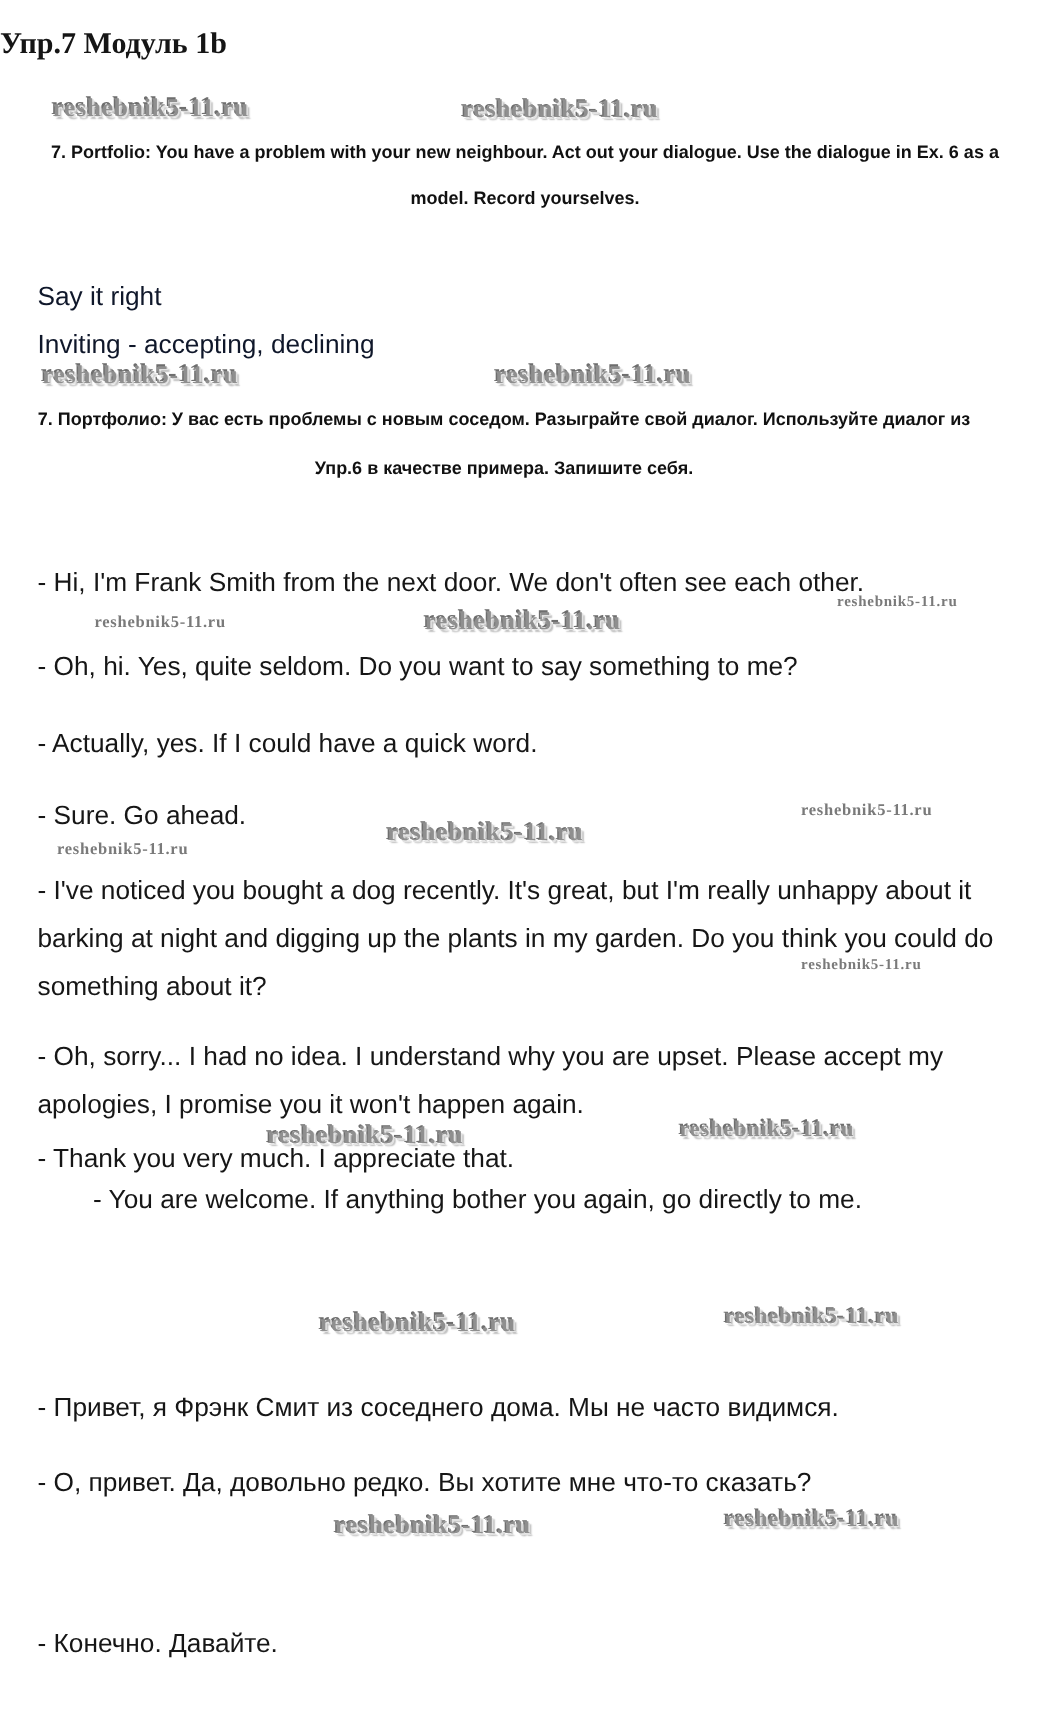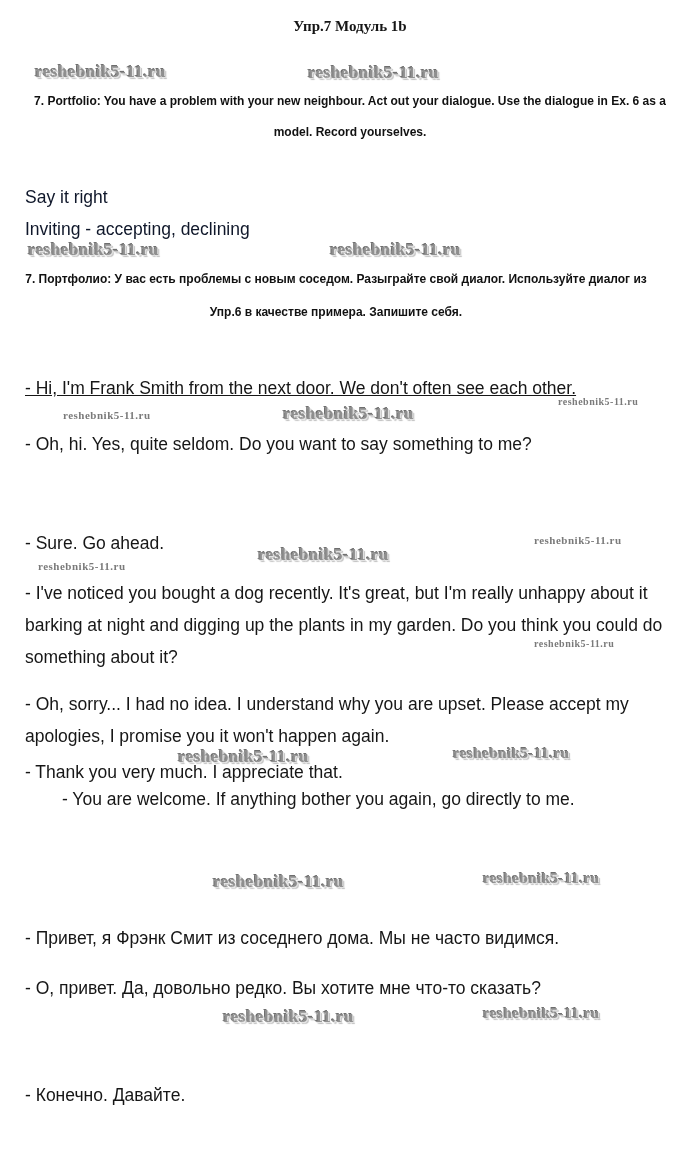--- a/index.html
+++ b/index.html
@@ -13,24 +13,24 @@
     height: 1154px;
     background: #ffffff;
     font-family: "Liberation Sans", sans-serif;
     color: #1b1b1b;
     overflow: hidden;
   }
   .abs { position: absolute; }
 
   .title {
     width: 700px;
-    text-align: center;
+    text-align: left;
     font-family: "Liberation Serif", serif;
     font-weight: bold;
-    font-size: 15px;
+    font-size: 20px;
     color: #151515;
   }
 
   .task {
     font-family: Liberation Sans, sans-serif;
     font-weight: bold;
     font-size: 12px;
     line-height: 31px;
     color: #111111;
     text-align: center;
@@ -83,28 +83,29 @@
 
   <div class="abs plain" style="top:182px; left:25px;">Say it right</div>
 
   <div class="abs plain" style="top:214px; left:25px;">Inviting - accepting, declining</div>
 
   <span class="abs wm wm-lg" style="top:240px; left:28px;">reshebnik5-11.ru</span>
   <span class="abs wm wm-lg" style="top:240px; left:330px;">reshebnik5-11.ru</span>
 
   <div class="abs task" style="top:263px; left:25px; width:622px; line-height:33px;">7. Портфолио: У вас есть проблемы с новым соседом. Разыграйте свой диалог. Используйте диалог из Упр.6 в качестве примера. Запишите себя.</div>
 
-  <div class="abs dlg" style="top:372px; left:25px; width:660px;text-decoration:underline;">- Hi, I'm Frank Smith from the next door. We don't often see each other.</div>
+  <div class="abs dlg" style="top:372px; left:25px; width:660px;">- Hi, I'm Frank Smith from the next door. We don't often see each other.</div>
 
   <span class="abs wm wm-xs" style="top:396px; left:558px;">reshebnik5-11.ru</span>
   <span class="abs wm wm-lg" style="top:404px; left:283px;">reshebnik5-11.ru</span>
   <span class="abs wm wm-sm" style="top:409px; left:63px;">reshebnik5-11.ru</span>
 
   <div class="abs dlg" style="top:428px; left:25px; width:660px;">- Oh, hi. Yes, quite seldom. Do you want to say something to me?</div>
 
+  <div class="abs dlg" style="top:479px; left:25px; width:660px;">- Actually, yes. If I could have a quick word.</div>
 
   <div class="abs dlg" style="top:527px; left:25px; width:660px;">- Sure. Go ahead.</div>
 
   <span class="abs wm wm-sm" style="top:534px; left:534px;">reshebnik5-11.ru</span>
   <span class="abs wm wm-lg" style="top:545px; left:258px;">reshebnik5-11.ru</span>
   <span class="abs wm wm-sm" style="top:560px; left:38px;">reshebnik5-11.ru</span>
 
   <div class="abs dlg" style="top:577px; left:25px; width:655px;">- I've noticed you bought a dog recently. It's great, but I'm really unhappy about it barking at night and digging up the plants in my garden. Do you think you could do something about it?</div>
 
   <span class="abs wm wm-xs" style="top:638px; left:534px;">reshebnik5-11.ru</span>

